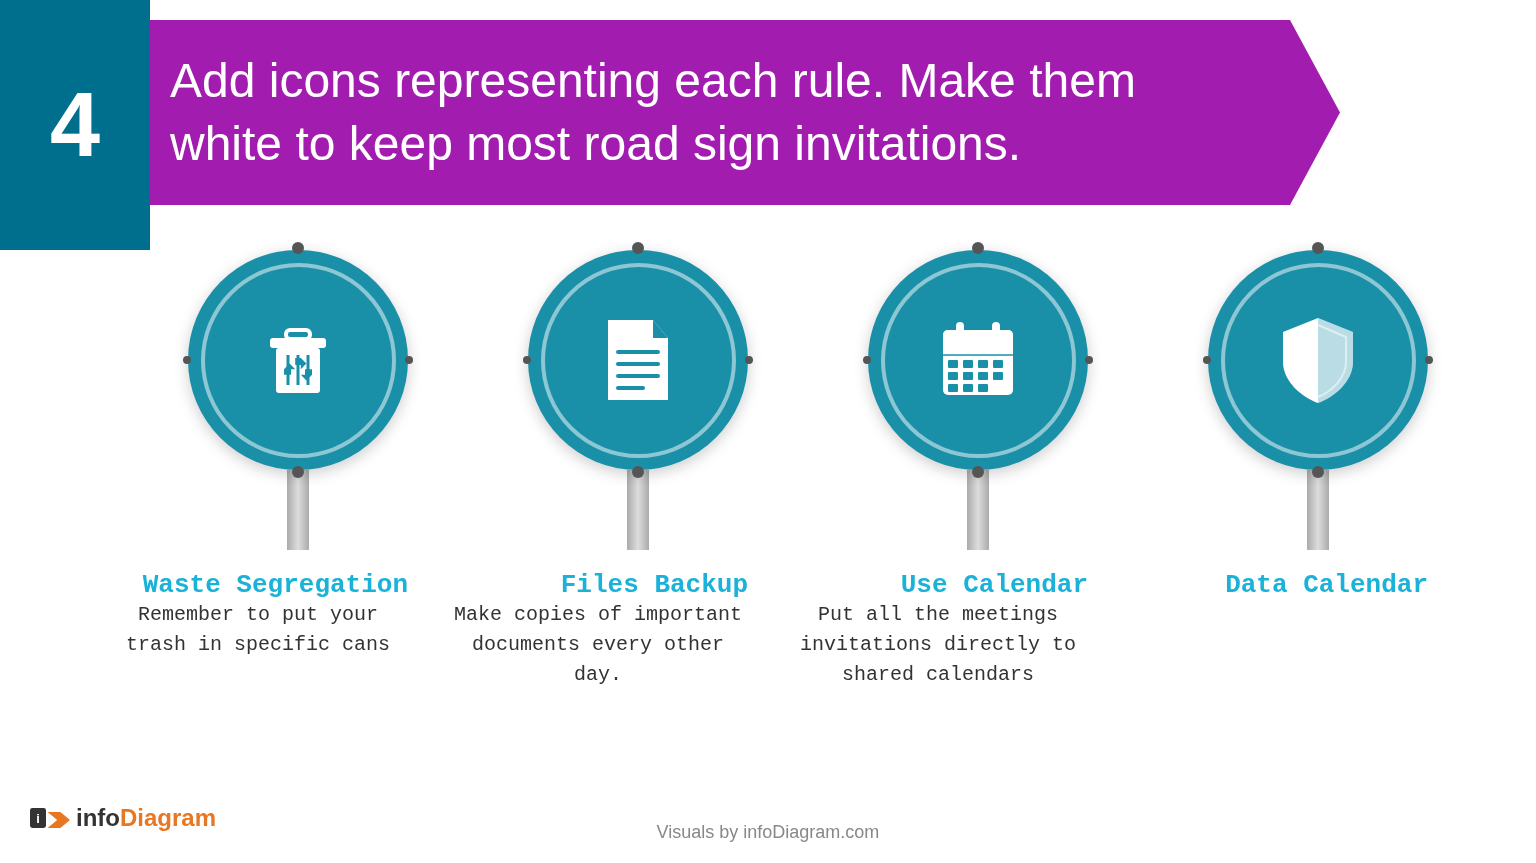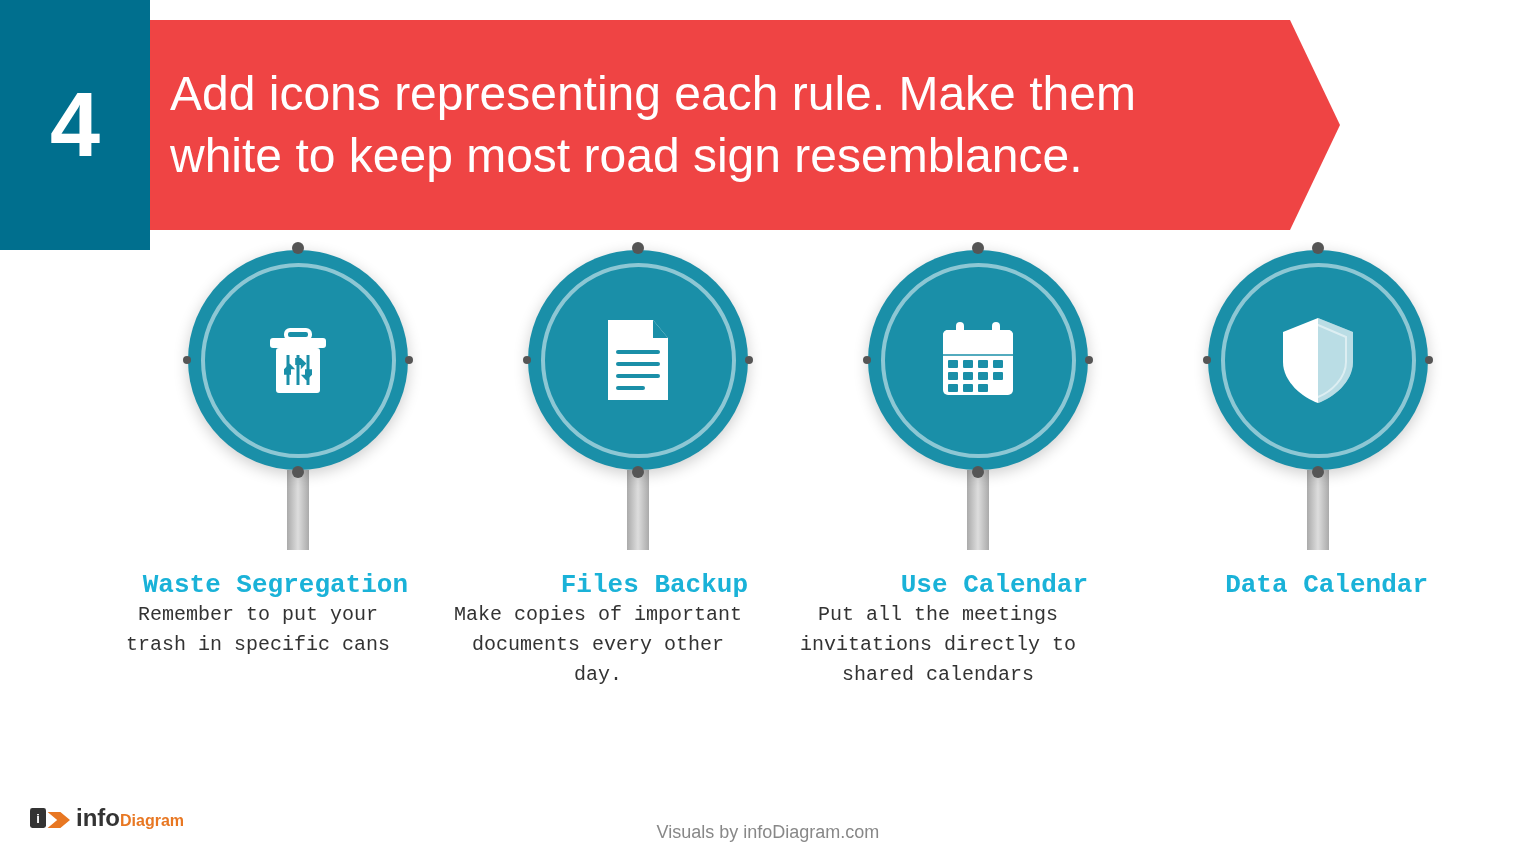--- a/index.html
+++ b/index.html
@@ -37,22 +37,22 @@
       font-size: 90px;
       font-weight: bold;
       color: #ffffff;
     }
 
     .banner {
       position: absolute;
       top: 20px;
       left: 90px;
       width: 1250px;
-      height: 210px;
-      background: #ef4444;
+      height: 185px;
+      background: #a21caf;
       clip-path: polygon(0 0, 96% 0, 100% 50%, 96% 100%, 0 100%);
       display: flex;
       align-items: center;
       padding-left: 80px;
       z-index: 5;
     }
 
     .banner-text {
       font-size: 48px;
       color: #ffffff;
@@ -218,36 +218,36 @@
       height: 30px;
     }
 
     .logo-text-info {
       font-size: 24px;
       font-weight: 700;
       color: #333;
     }
 
     .logo-text-diagram {
-      font-size: 16px;
+      font-size: 24px;
       color: #e87722;
       font-weight: 700;
     }
   </style>
 </head>
 <body>
 
 <div class="header-section">
   <div class="number-box">
     <span class="number-text">4</span>
   </div>
   <div class="banner">
     <div class="banner-text">
       <span>Add icons representing each rule. Make them</span><br>
-      <span>white to keep most road sign resemblance.</span>
+      <span>white to keep most road sign invitations.</span>
     </div>
   </div>
 </div>
 
 <div class="signs-container">
 
   <div class="sign-item">
     <div class="sign-circle-wrapper">
       <div class="sign-outer">
         <div class="dot-left"></div>

